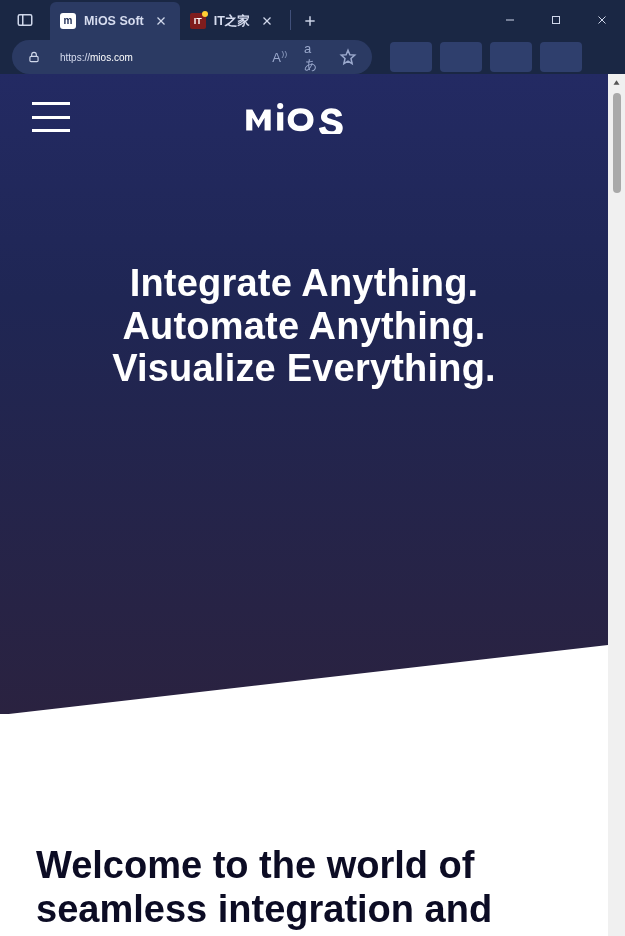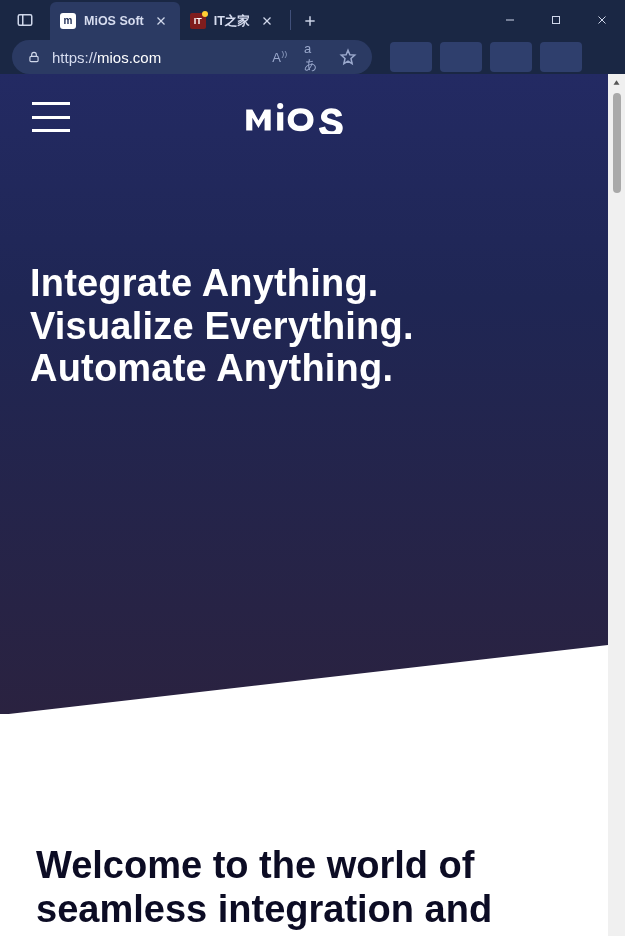--- a/index.html
+++ b/index.html
@@ -27,21 +27,21 @@
   .newtab-btn svg { width:14px; height:14px; }
 
   .window-controls { margin-left:auto; display:flex; }
   .win-btn { width:46px; height:40px; display:flex; align-items:center; justify-content:center; color:#cfd7ea; }
   .win-btn svg { width:12px; height:12px; }
 
   .addressbar-row { height: 46px; background:#1a2744; display:flex; align-items:center; padding:0 12px; gap:10px; }
   .addressbar { flex:0 0 auto; display:flex; align-items:center; gap:10px; background:#2b3a63; height:34px; border-radius:17px; padding:0 14px; width: 360px; }
   .addressbar .lock { color:#cfd7ea; width:16px; height:16px; display:flex; align-items:center; justify-content:center; }
   .addressbar .lock svg { width:14px; height:14px; }
-  .addressbar .url-text { color:#d6dcef; font-size:15px; }
+  .addressbar .url-text { color:#d6dcef; font-size:10px;margin-left:8px; }
   .addressbar .url-text .host { color:#ffffff; }
   .addressbar-icons { margin-left:auto; display:flex; gap:14px; align-items:center; color:#9aa8cc; }
   .addr-icon { width:20px; height:20px; display:flex; align-items:center; justify-content:center; font-size:13px; letter-spacing:0.5px; }
   .addr-icon.superscript { font-size:13px; position:relative; }
   .addr-icon.superscript sup { font-size:8px; position:relative; top:-4px; }
   .addr-icon svg { width:18px; height:18px; }
   .addr-extras { display:flex; gap:8px; margin-left:8px; }
   .addr-block { width:42px; height:30px; border-radius:4px; background:#2f3f6d; }
 
   
@@ -54,21 +54,21 @@
   .page { flex:1; position:relative; overflow:hidden; }
 
   
   .hero { position:relative; height:640px; background: linear-gradient(180deg, #232a63 0%, #1f2654 35%, #2a2240 100%); color:#fff; }
   .site-header { display:flex; align-items:center; justify-content:space-between; padding:28px 32px 0 32px; }
   .hamburger { width:38px; height:30px; display:flex; flex-direction:column; justify-content:space-between; }
   .hamburger span { display:block; height:3px; background:#fff; width:100%; }
   .logo { position:absolute; left:50%; transform:translateX(-50%); top:26px; display:flex; align-items:center; }
   .logo-svg { height:34px; }
 
-  .hero-copy { padding: 130px 30px 0 30px; }
+  .hero-copy { text-align:center; padding: 130px 30px 0 30px; }
   .hero-copy h1 { font-size:38px; font-weight:700; line-height:1.12; letter-spacing:0.2px; }
   .hero-copy h1 .line { display:block; }
   .hero-copy p { margin-top:44px; font-size:18.5px; line-height:1.55; color:#eef0fb; padding:0 6px; }
 
   .hero-wedge { position:absolute; left:0; right:0; bottom:-1px; height:70px; }
   .hero-wedge svg { width:100%; height:100%; display:block; }
 
   .section-2 { background:#fff; padding: 130px 36px 40px 36px; }
   .section-2 h2 { font-size:38px; font-weight:600; line-height:1.15; color:#0c0c24; }
 </style>
@@ -184,22 +184,22 @@
               <path d="M85 12 c12 0 19 7 19 17 s-7 17 -19 17 -19-7 -19-17 7-17 19-17 Z M85 20 c-7 0 -10 4 -10 9 s3 9 10 9 10-4 10-9 -3-9 -10-9 Z"></path>
               <path d="M130 12 c10 0 15 5 16 11 l-9 2 c-1-3-3-5-7-5 -4 0-6 2-6 4 0 3 3 3 9 5 8 2 14 5 14 12 0 8-7 13-17 13 -11 0-17-5-18-13 l9-2 c1 4 4 7 9 7 5 0 7-2 7-5 0-3-3-4-9-5 -8-2-13-5-13-11 0-7 6-13 15-13 Z"></path>
             </g>
           </svg>
         </div>
       </div>
 
       <div class="hero-copy">
         <h1>
           <span class="line">Integrate Anything.</span>
+          <span class="line">Automate Anything.</span>
           <span class="line">Visualize Everything.</span>
-          <span class="line">Automate Anything.</span>
         </h1>
       </div>
 
       <div class="hero-wedge">
         <svg viewBox="0 0 608 70" preserveAspectRatio="none">
             <polygon points="0,70 608,0 608,70" fill="#ffffff"></polygon>
           </svg>
       </div>
     </div>
 

